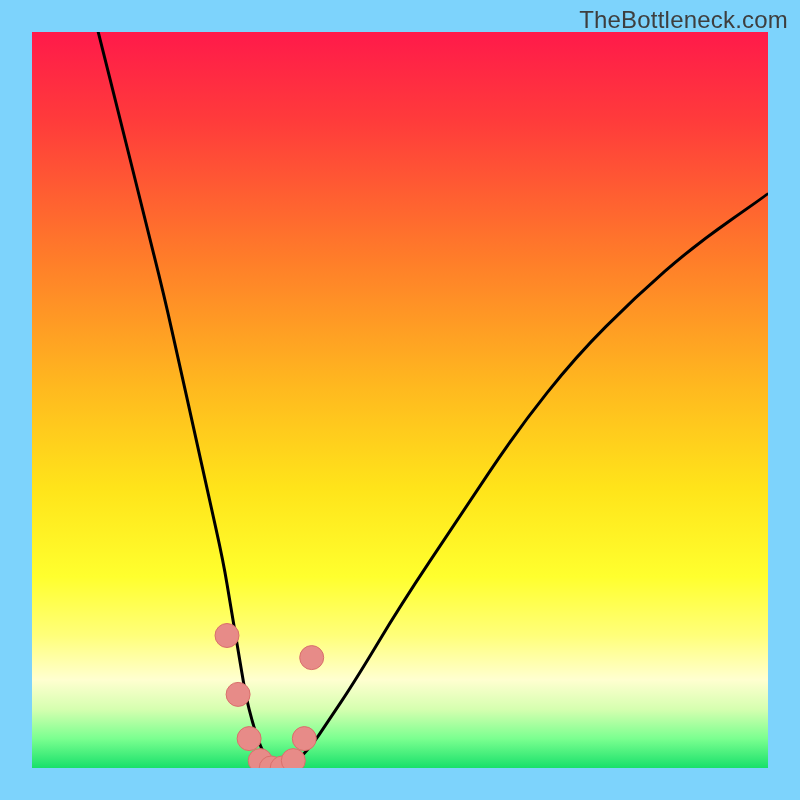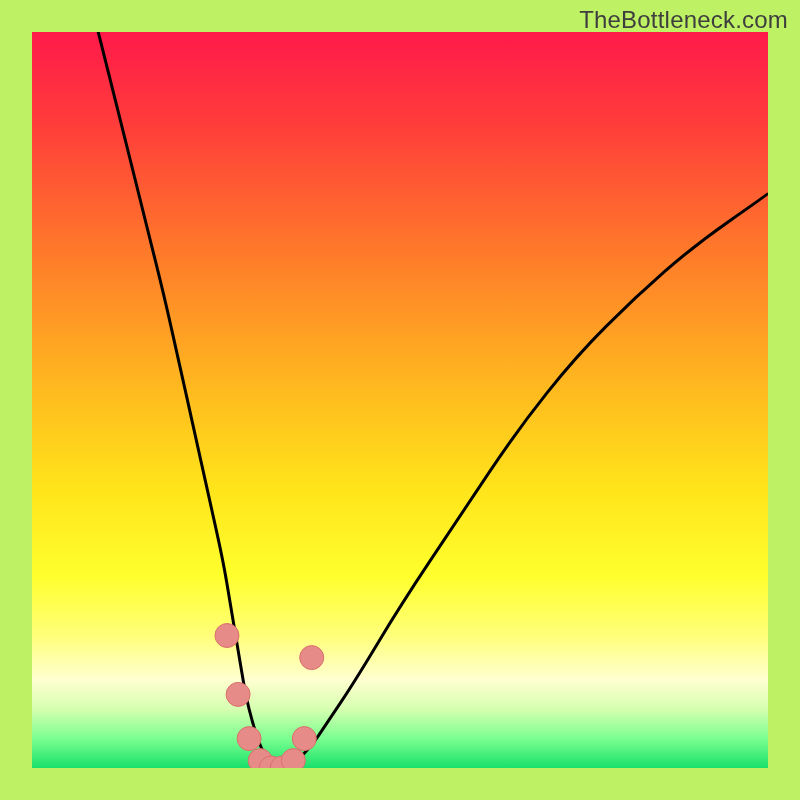--- a/index.html
+++ b/index.html
@@ -10,21 +10,21 @@
     background: #000;
     overflow: hidden;
     font-family: Arial, Helvetica, sans-serif;
   }
   .frame {
     position: absolute;
     left: 0;
     top: 0;
     width: 800px;
     height: 800px;
-    background: #bef264;
+    background: #7dd3fc;
   }
   .plot-area {
     position: absolute;
     left: 32px;
     top: 32px;
     width: 736px;
     height: 736px;
     overflow: hidden;
   }
   .gradient-bg {

